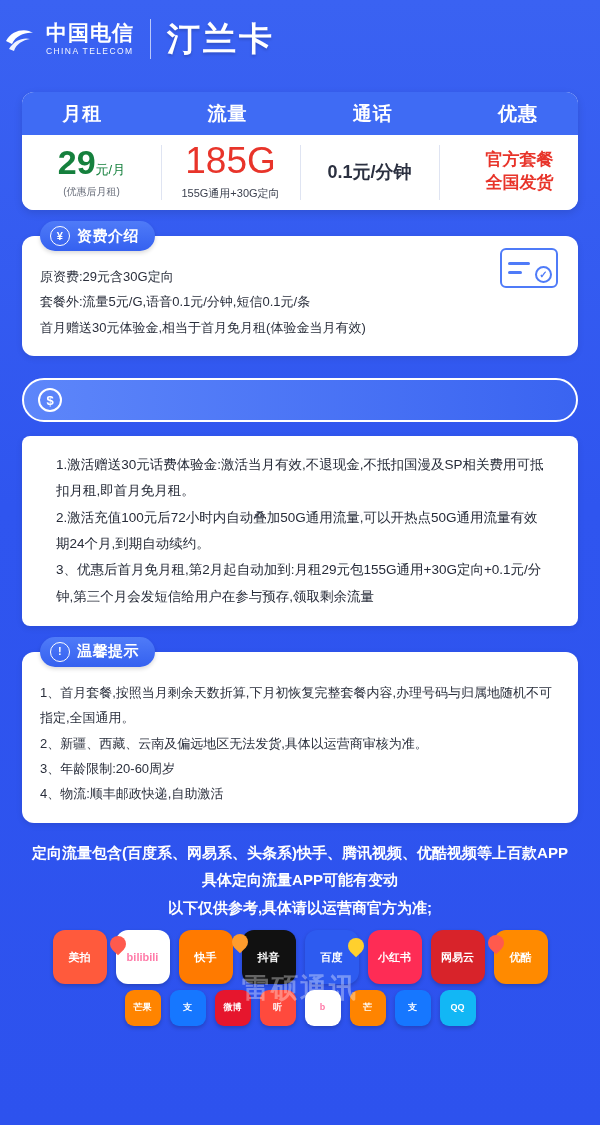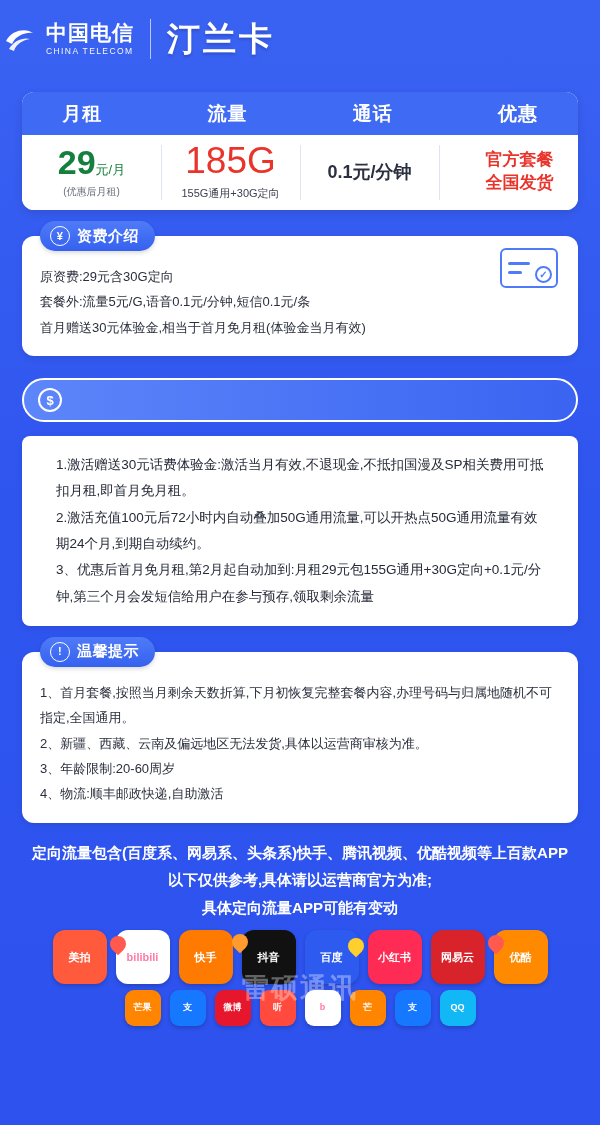--- a/index.html
+++ b/index.html
@@ -412,22 +412,22 @@
     <div class="sec-body">
       <p>1、首月套餐,按照当月剩余天数折算,下月初恢复完整套餐内容,办理号码与归属地随机不可指定,全国通用。</p>
       <p>2、新疆、西藏、云南及偏远地区无法发货,具体以运营商审核为准。</p>
       <p>3、年龄限制:20-60周岁</p>
       <p>4、物流:顺丰邮政快递,自助激活</p>
     </div>
   </div>
 
   <div class="foot">
     <div>定向流量包含(百度系、网易系、头条系)快手、腾讯视频、优酷视频等上百款APP</div>
+    <div>具体定向流量APP可能有变动</div>
     <div>以下仅供参考,具体请以运营商官方为准;</div>
-    <div>具体定向流量APP可能有变动</div>
   </div>
 
   <div class="apps">
     <div class="watermark">雷硕通讯</div>
     <div class="pin" style="left:92px; top:6px;"></div>
     <div class="pin" style="left:214px; top:4px; background:#ff9c2d;"></div>
     <div class="pin" style="left:330px; top:8px; background:#ffd02d;"></div>
     <div class="pin" style="left:470px; top:5px; background:#ff5a4d;"></div>
 
     <div class="app-row r1">

